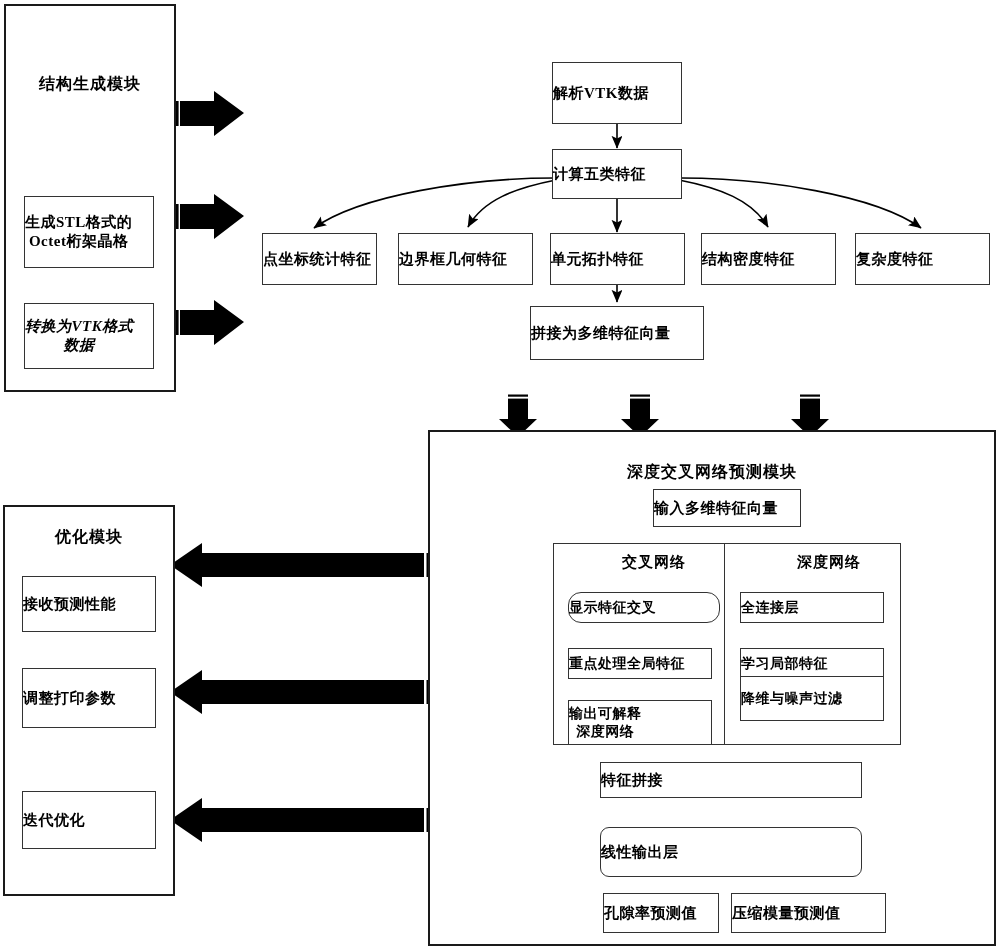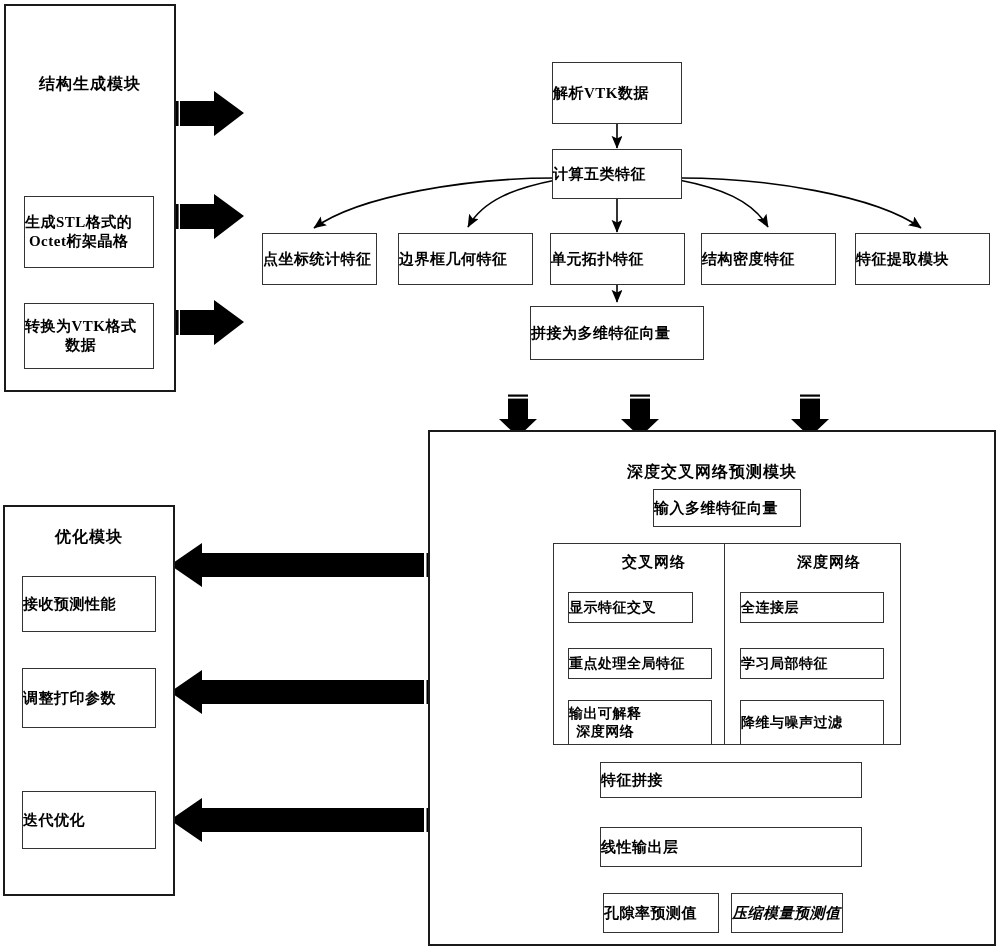--- a/index.html
+++ b/index.html
@@ -110,21 +110,21 @@
     <path d="M742,866 C764,878 789,882 803,893" fill="none" stroke="#000" stroke-width="1.6" marker-end="url(#ah)"></path>
   </svg>
 
   <div class="module" style="left:4px;top:4px;width:172px;height:388px;">
     <div class="module-title" style="top:22px;margin-top:46px;">结构生成模块</div>
   </div>
   <div class="nbox" style="left:24px;top:196px;width:130px;height:72px;">
     <span style="white-space:pre-line;">生成STL格式的
 Octet桁架晶格</span>
   </div>
-  <div class="nbox" style="left:24px;top:303px;width:130px;height:66px;">
+  <div class="nbox" style="left:24px;top:303px;width:130px;height:66px;font-style:italic;">
     <span style="white-space:pre-line;">转换为VTK格式
 数据</span>
   </div>
 
   <div class="nbox" style="left:552px;top:62px;width:130px;height:62px;">
     <span>解析VTK数据</span>
   </div>
   <div class="nbox" style="left:552px;top:149px;width:130px;height:50px;">
     <span>计算五类特征</span>
   </div>
@@ -135,73 +135,73 @@
   <div class="nbox" style="left:398px;top:233px;width:135px;height:52px;">
     <span>边界框几何特征</span>
   </div>
   <div class="nbox" style="left:550px;top:233px;width:135px;height:52px;">
     <span>单元拓扑特征</span>
   </div>
   <div class="nbox" style="left:701px;top:233px;width:135px;height:52px;">
     <span>结构密度特征</span>
   </div>
   <div class="nbox" style="left:855px;top:233px;width:135px;height:52px;">
-    <span>特征提取模块</span>
+    <span>复杂度特征</span>
   </div>
 
   <div class="nbox" style="left:530px;top:306px;width:174px;height:54px;">
     <span>拼接为多维特征向量</span>
   </div>
 
   <div class="module" style="left:428px;top:430px;width:568px;height:516px;">
     <div class="module-title" style="top:30px;">深度交叉网络预测模块</div>
   </div>
 
   <div class="nbox" style="left:653px;top:489px;width:148px;height:38px;">
     <span>输入多维特征向量</span>
   </div>
 
   <div class="subpanel" style="left:553px;top:543px;width:348px;height:202px;">
     <div class="subdiv" style="left:170px;top:0;height:200px;"></div>
   </div>
   <div class="sub-title" style="left:553px;top:553px;width:170px;">交叉网络</div>
   <div class="sub-title" style="left:725px;top:553px;width:176px;">深度网络</div>
 
-  <div class="nbox sm" style="left:568px;top:592px;width:125px;height:31px;">
+  <div class="nbox sm" style="left:568px;top:592px;width:152px;height:31px;border-radius:13px;">
     <span>显示特征交叉</span>
   </div>
   <div class="nbox sm" style="left:568px;top:648px;width:144px;height:31px;">
     <span>重点处理全局特征</span>
   </div>
   <div class="nbox sm" style="left:568px;top:700px;width:144px;height:45px;">
     <span style="white-space:pre-line;">输出可解释
 深度网络</span>
   </div>
 
   <div class="nbox sm" style="left:740px;top:592px;width:144px;height:31px;">
     <span>全连接层</span>
   </div>
   <div class="nbox sm" style="left:740px;top:648px;width:144px;height:31px;">
     <span>学习局部特征</span>
   </div>
-  <div class="nbox sm" style="left:740px;top:700px;width:144px;height:45px;">
+  <div class="nbox sm" style="left:740px;top:676px;width:144px;height:45px;">
     <span>降维与噪声过滤</span>
   </div>
 
   <div class="nbox" style="left:600px;top:762px;width:262px;height:36px;">
     <span>特征拼接</span>
   </div>
-  <div class="nbox" style="left:600px;top:827px;width:262px;height:40px;">
+  <div class="nbox" style="left:600px;top:827px;width:262px;height:50px;border-radius:9px;">
     <span>线性输出层</span>
   </div>
 
   <div class="nbox" style="left:603px;top:893px;width:116px;height:40px;">
     <span>孔隙率预测值</span>
   </div>
-  <div class="nbox" style="left:731px;top:893px;width:112px;height:40px;font-style:italic;">
+  <div class="nbox" style="left:731px;top:893px;width:155px;height:40px;">
     <span>压缩模量预测值</span>
   </div>
 
   <div class="module" style="left:3px;top:505px;width:172px;height:391px;">
     <div class="module-title" style="top:20px;">优化模块</div>
   </div>
   <div class="nbox" style="left:22px;top:576px;width:134px;height:56px;">
     <span>接收预测性能</span>
   </div>
   <div class="nbox" style="left:22px;top:791px;width:134px;height:58px;">

